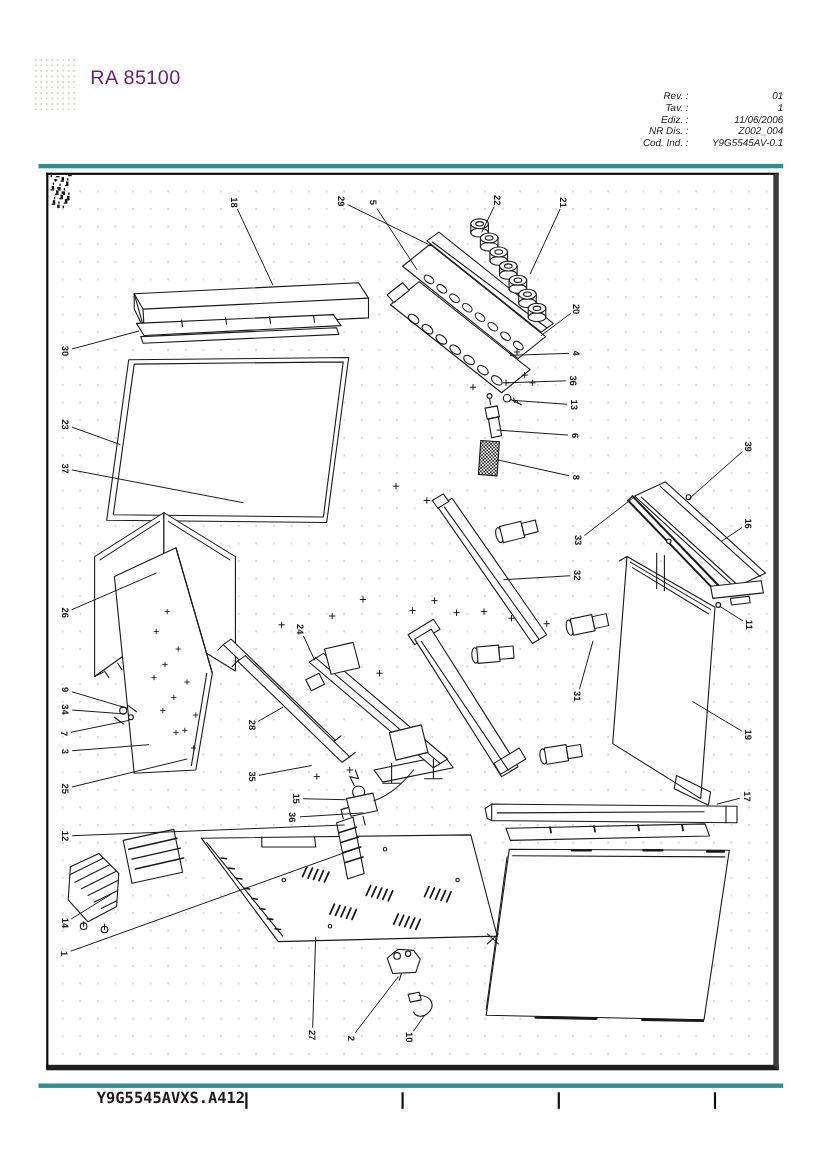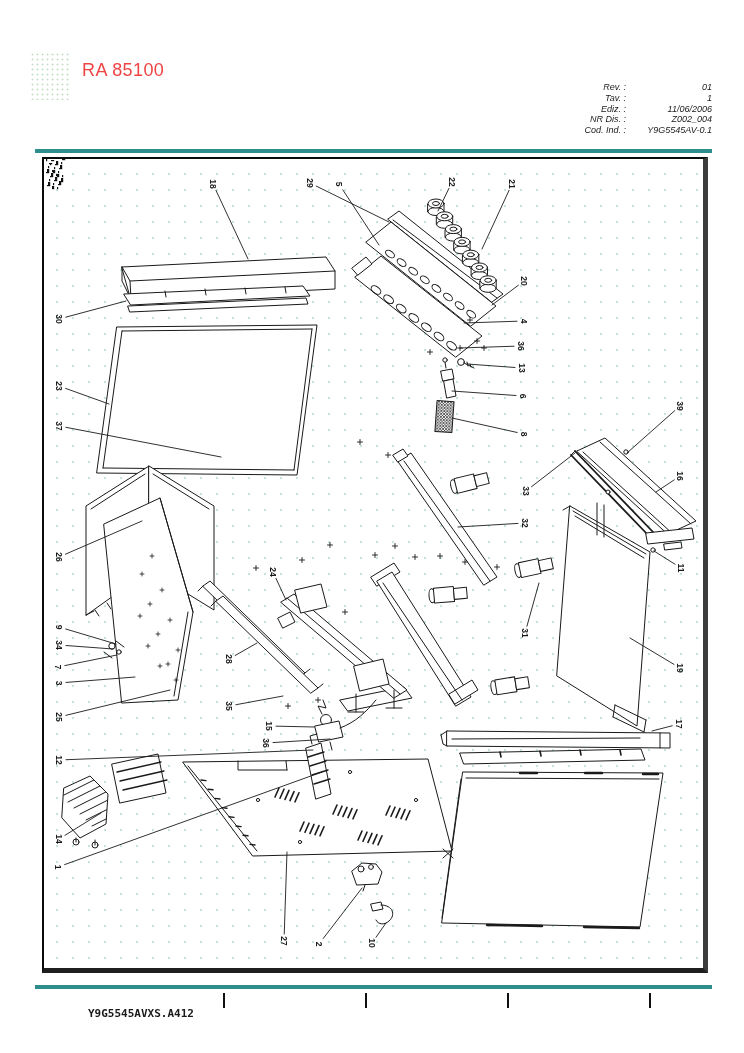--- a/index.html
+++ b/index.html
@@ -2,36 +2,36 @@
 <html><head>
 <meta charset="utf-8">
 <style>
   html,body{margin:0;padding:0;background:#fff;}
   body{width:744px;height:1053px;position:relative;overflow:hidden;
        font-family:"Liberation Sans",sans-serif;color:#1a1a1a;}
   .dots-deco{position:absolute;left:30px;top:52px;width:40px;height:48px;
     background-image:radial-gradient(circle,#c7dec7 0.9px,transparent 1.1px);
     background-size:5px 5px;}
   .page-title{position:absolute;left:82px;top:60px;font-size:18px;
-    letter-spacing:.4px;color:#ef4444;}
+    letter-spacing:.4px;color:#701a75;}
   .info-block{position:absolute;right:32px;top:82px;font-size:9px;line-height:10.8px;font-style:italic;}
   .info-row{display:flex;justify-content:flex-end;white-space:pre;}
   .info-label{display:inline-block;width:62px;text-align:right;}
   .info-value{display:inline-block;width:86px;text-align:right;}
   .rule{position:absolute;left:35px;width:677px;height:4px;background:#2e8e8e;}
   #rule-top{top:149px}
   #rule-bottom{top:985px}
   .frame{position:absolute;left:42px;top:157px;width:666px;height:816px;
     box-sizing:border-box;border:2px solid #0a0a0a;
     border-right:5px solid #3c3c3c;border-bottom:5px solid #1f1f1f;
     background-image:radial-gradient(circle,rgba(120,195,195,.45) 0.9px,transparent 1.1px);
     background-size:16px 16px;background-position:5px 7px;}
   svg#diagram-art{position:absolute;left:0;top:0;width:744px;height:1053px;}
   .footer-code{position:absolute;left:88px;top:991px;
-    font-family:"DejaVu Sans Mono",monospace;font-weight:bold;font-size:11px;margin-top:16px;}
+    font-family:"DejaVu Sans Mono",monospace;font-weight:bold;font-size:14px;}
   .footer-divider{position:absolute;top:993px;width:2px;height:15px;background:#111;}
 </style>
 </head>
 <body>
 
 <div class="dots-deco"></div>
 <div class="page-title">RA 85100</div>
 <div class="info-block" id="info-block">
     <div class="info-row"><span class="info-label">Rev. :</span><span class="info-value">01</span></div>
     <div class="info-row"><span class="info-label">Tav. :</span><span class="info-value">1</span></div>

